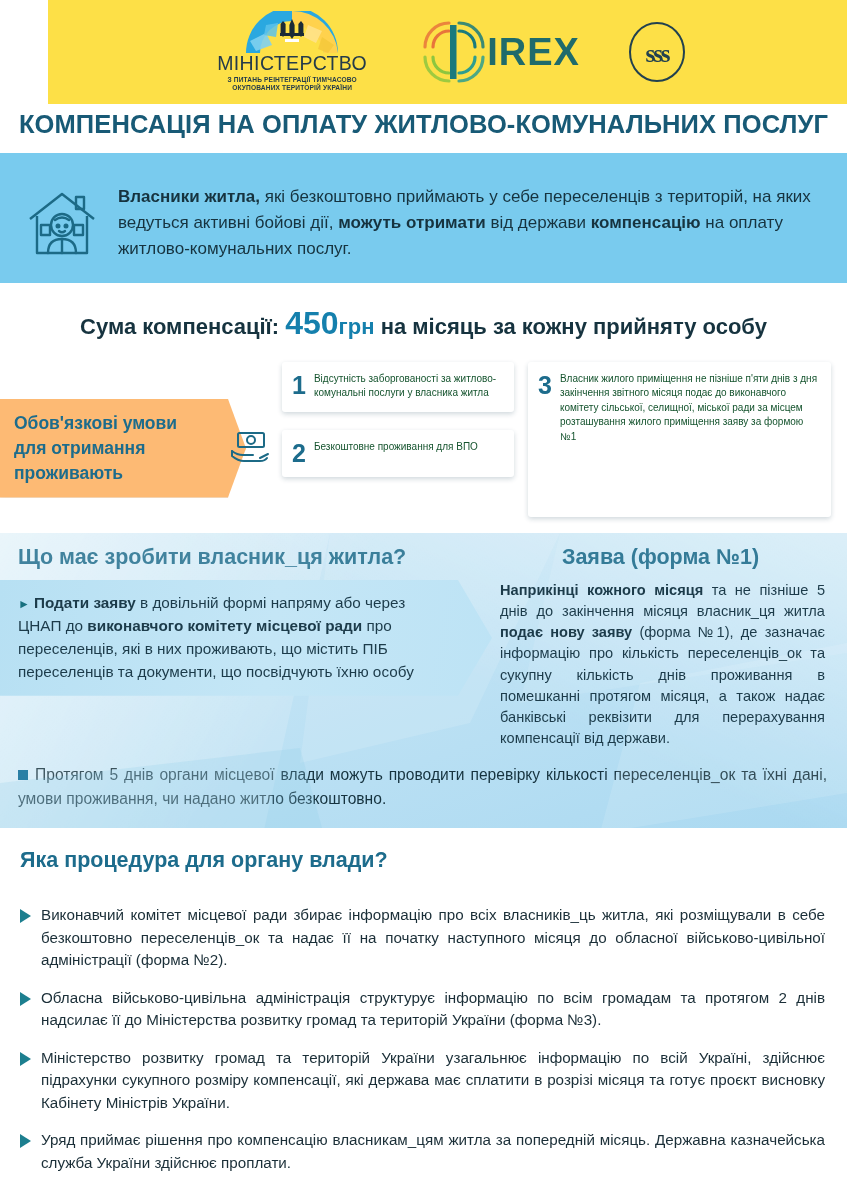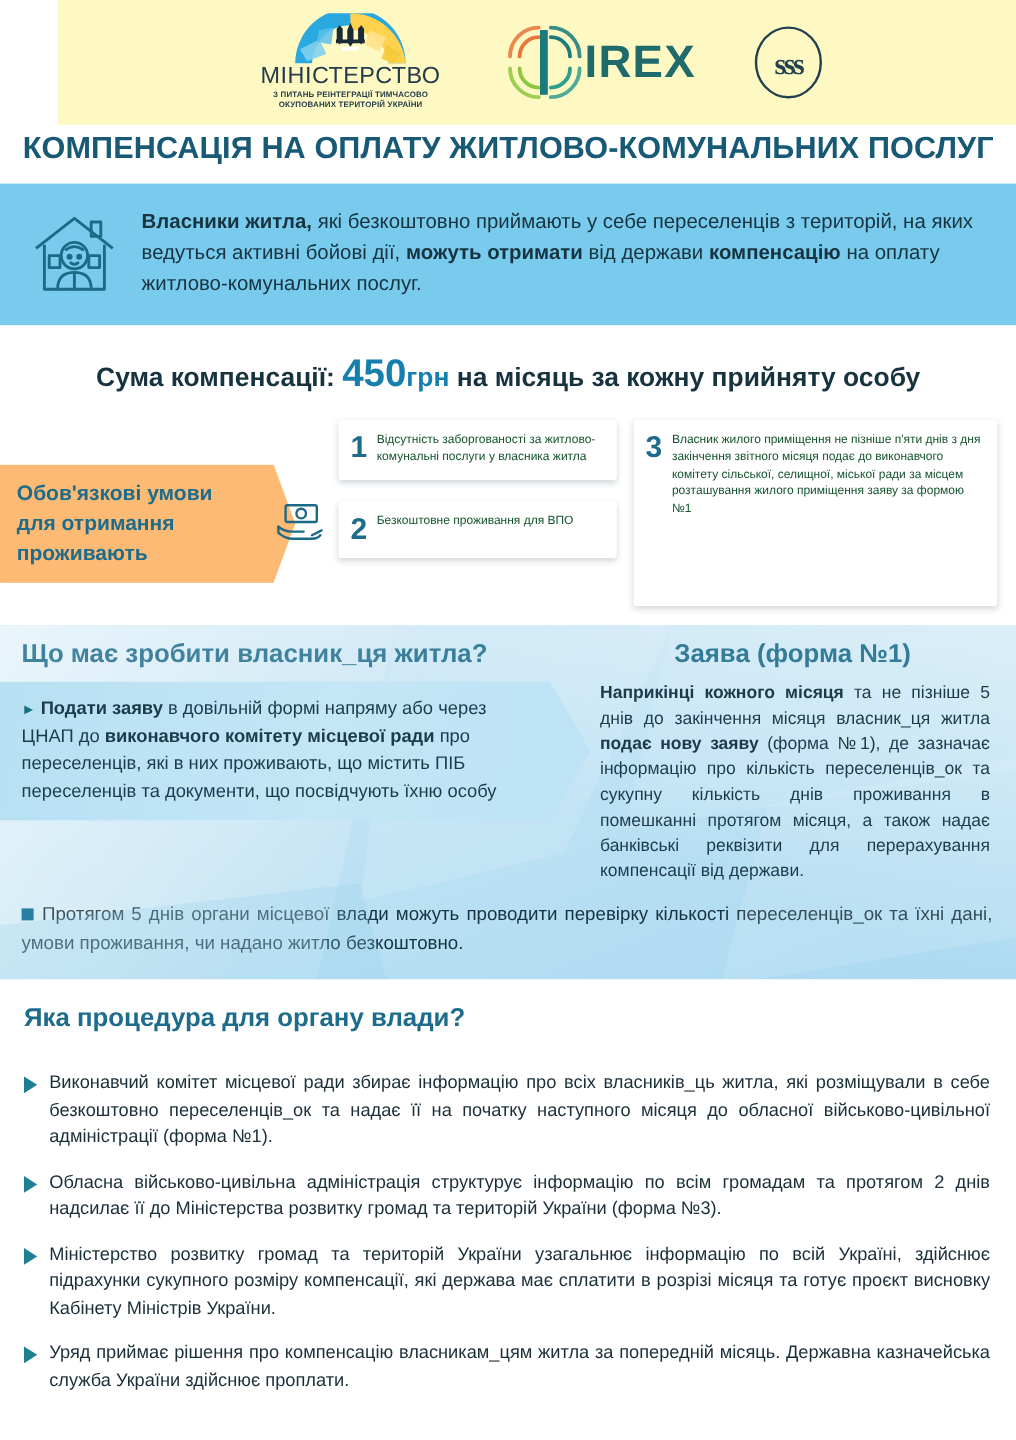--- a/index.html
+++ b/index.html
@@ -16,21 +16,21 @@
     overflow: hidden;
   }
 
   
   .logo-bar {
     height: 104px;
     display: flex;
     align-items: center;
     justify-content: center;
     gap: 46px;
-    background: #fef9c3;
+    background: #fde047;
     margin-left: 48px;
   }
   .logo-min {
     display: flex;
     flex-direction: column;
     align-items: center;
     width: 170px;
   }
   .logo-min-mark { width: 112px; height: 42px; display:block; }
   .logo-min-title {
@@ -69,21 +69,21 @@
     letter-spacing: .1px;
     padding: 6px 0 14px;
     white-space: nowrap;
   }
 
   
   .intro-banner {
     background: #79cbee;
     display: flex;
     align-items: center;
-    padding: 14px 26px 16px 24px;
+    padding: 26px 26px 16px 24px;
     gap: 18px;
     min-height: 88px;
   }
   .intro-icon { flex: 0 0 auto; width: 76px; height: 76px; }
   .intro-text {
     font-size: 17px;
     line-height: 1.52;
     color: #16333f;
   }
   .intro-text b { font-weight: 700; }
@@ -424,21 +424,21 @@
   <div class="mid-note">
     <span class="sq-bullet"></span><span>Протягом 5 днів органи місцевої влади можуть проводити перевірку кількості переселенців_ок та їхні дані, умови проживання, чи надано житло безкоштовно.</span>
   </div>
 </div>
 
 <div class="proc">
   <h2>Яка процедура для органу влади?</h2>
 
   <div class="proc-item">
     <div class="proc-tri"></div>
-    <div class="proc-text">Виконавчий комітет місцевої ради збирає інформацію про всіх власників_ць житла, які розміщували в себе безкоштовно переселенців_ок та надає її на початку наступного місяця до обласної військово-цивільної адміністрації (форма №1).</div>
+    <div class="proc-text">Виконавчий комітет місцевої ради збирає інформацію про всіх власників_ць житла, які розміщували в себе безкоштовно переселенців_ок та надає її на початку наступного місяця до обласної військово-цивільної адміністрації (форма №2).</div>
   </div>
   <div class="proc-item">
     <div class="proc-tri"></div>
     <div class="proc-text">Обласна військово-цивільна адміністрація структурує інформацію по всім громадам та протягом 2 днів надсилає її до Міністерства розвитку громад та територій України (форма №3).</div>
   </div>
   <div class="proc-item">
     <div class="proc-tri"></div>
     <div class="proc-text">Міністерство розвитку громад та територій України узагальнює інформацію по всій Україні, здійснює підрахунки сукупного розміру компенсації, які держава має сплатити в розрізі місяця та готує проєкт висновку Кабінету Міністрів України.</div>
   </div>
   <div class="proc-item">

